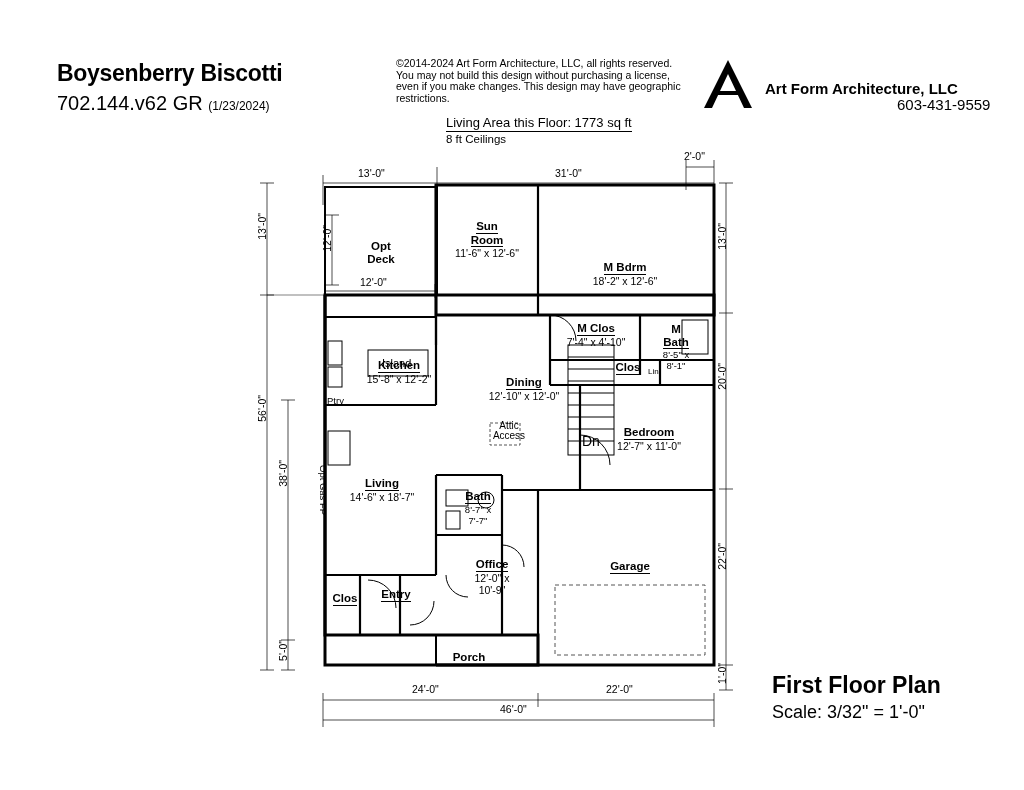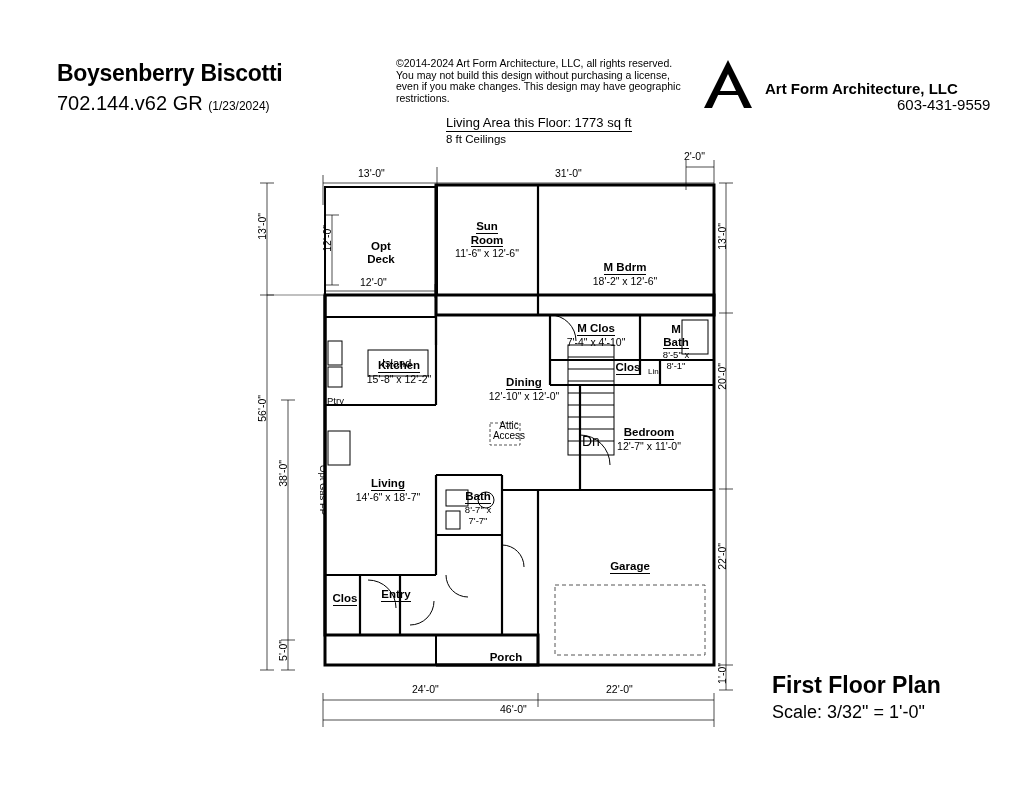--- a/index.html
+++ b/index.html
@@ -221,43 +221,47 @@
   <div class="abs room-label" style="left:222px;top:231px;width:104px;">
     <span class="u">Dining</span>
     <div class="room-dims">12'-10" x 12'-0"</div>
   </div>
 
   <div class="abs room-label" style="left:344px;top:281px;width:110px;">
     <span class="u">Bedroom</span>
     <div class="room-dims">12'-7" x 11'-0"</div>
   </div>
 
-  <div class="abs room-label" style="left:82px;top:332px;width:112px;">
+  <div class="abs room-label" style="left:76px;top:332px;width:112px;">
     <span class="u">Living</span>
     <div class="room-dims">14'-6" x 18'-7"</div>
   </div>
 
   <div class="abs room-label" style="left:206px;top:345px;width:44px;">
     <span class="u">Bath</span>
     <div class="room-dims" style="font-size:9.5px;line-height:11px;">8'-7" x<br>7'-7"</div>
   </div>
 
+  <div class="abs room-label" style="left:198px;top:413px;width:88px;">
+    <span class="u">Office</span>
+    <div class="room-dims" style="line-height:12px;">12'-0" x<br>10'-9"</div>
+  </div>
 
   <div class="abs room-label" style="left:340px;top:415px;width:80px;">
     <span class="u">Garage</span>
   </div>
 
   <div class="abs room-label" style="left:118px;top:443px;width:56px;">
     <span class="u">Entry</span>
   </div>
   <div class="abs room-label" style="left:74px;top:447px;width:42px;">
     <span class="u">Clos</span>
   </div>
 
-  <div class="abs room-label" style="left:186px;top:506px;width:66px;margin-left:37px;">
+  <div class="abs room-label" style="left:186px;top:506px;width:66px;">
     <span class="u">Porch</span>
   </div>
 
   <div class="abs" style="left:242px;top:276px;font-size:10px;line-height:9.5px;text-align:center;width:34px;">
     <span>Attic</span><br>
     <span>Access</span>
   </div>
   <div class="abs" style="left:332px;top:288px;font-size:14px;">
     <span>Dn</span>
   </div>

